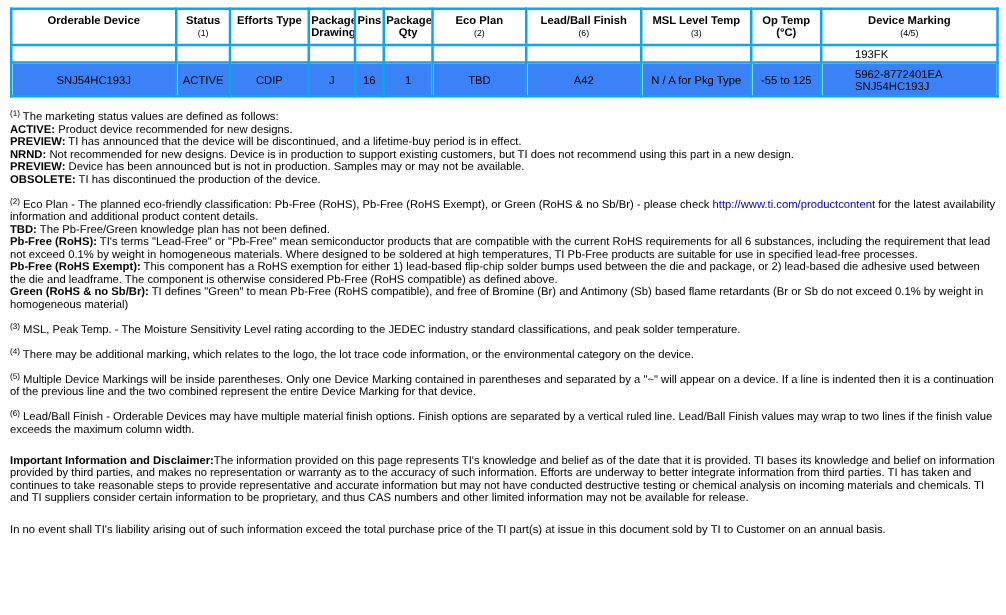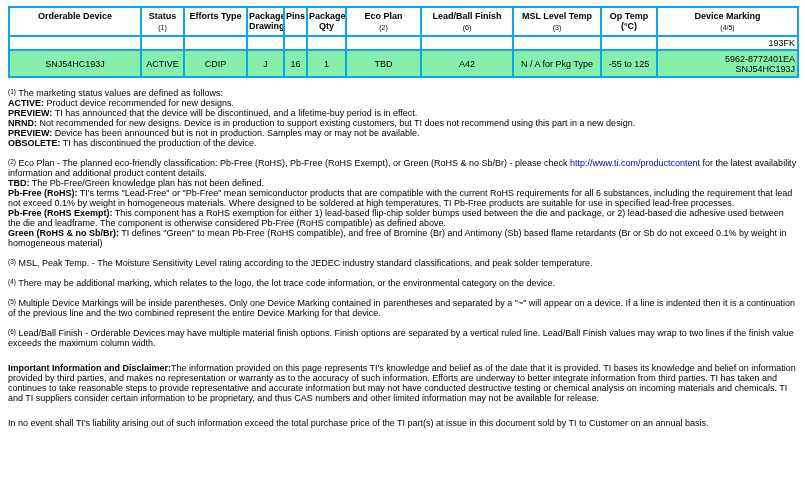--- a/index.html
+++ b/index.html
@@ -13,22 +13,22 @@
   
   table.pkg{border-collapse:collapse;table-layout:fixed;width:789px;font-size:9px;}
   .pkg th,.pkg td{border:2px solid #0ea5e9;overflow:hidden;}
   .pkg th{
     font-weight:bold;font-size:9px;line-height:9.5px;
     vertical-align:top;text-align:center;padding:4px 1px 2px 1px;
   }
   .hsup{display:block;font-size:7px;font-weight:normal;margin-top:2px;line-height:7px;}
   .pkg td{text-align:center;vertical-align:middle;padding:1px 2px;line-height:10px;}
   .cont-row td{height:10px;background:#ffffff;}
-  .data-row td{height:23px;background:#86efac;}
-  td.dm{text-align:right;padding-left:26px;}
+  .data-row td{height:23px;background:#3b82f6;}
+  td.dm{text-align:left;padding-left:26px;}
   .dm-line{display:block;}
 
   
   .fns{margin-top:2px;width:789px;}
   .fn{margin-top:10px;font-size:9px;line-height:10px;}
   .fn-line{display:block;}
   sup.mk{font-size:6.5px;vertical-align:top;position:relative;top:-1px;}
   b{font-weight:bold;}
   a.link{color:#0000cc;text-decoration:none;cursor:pointer;}
   .gap-lg{margin-top:15px;}

